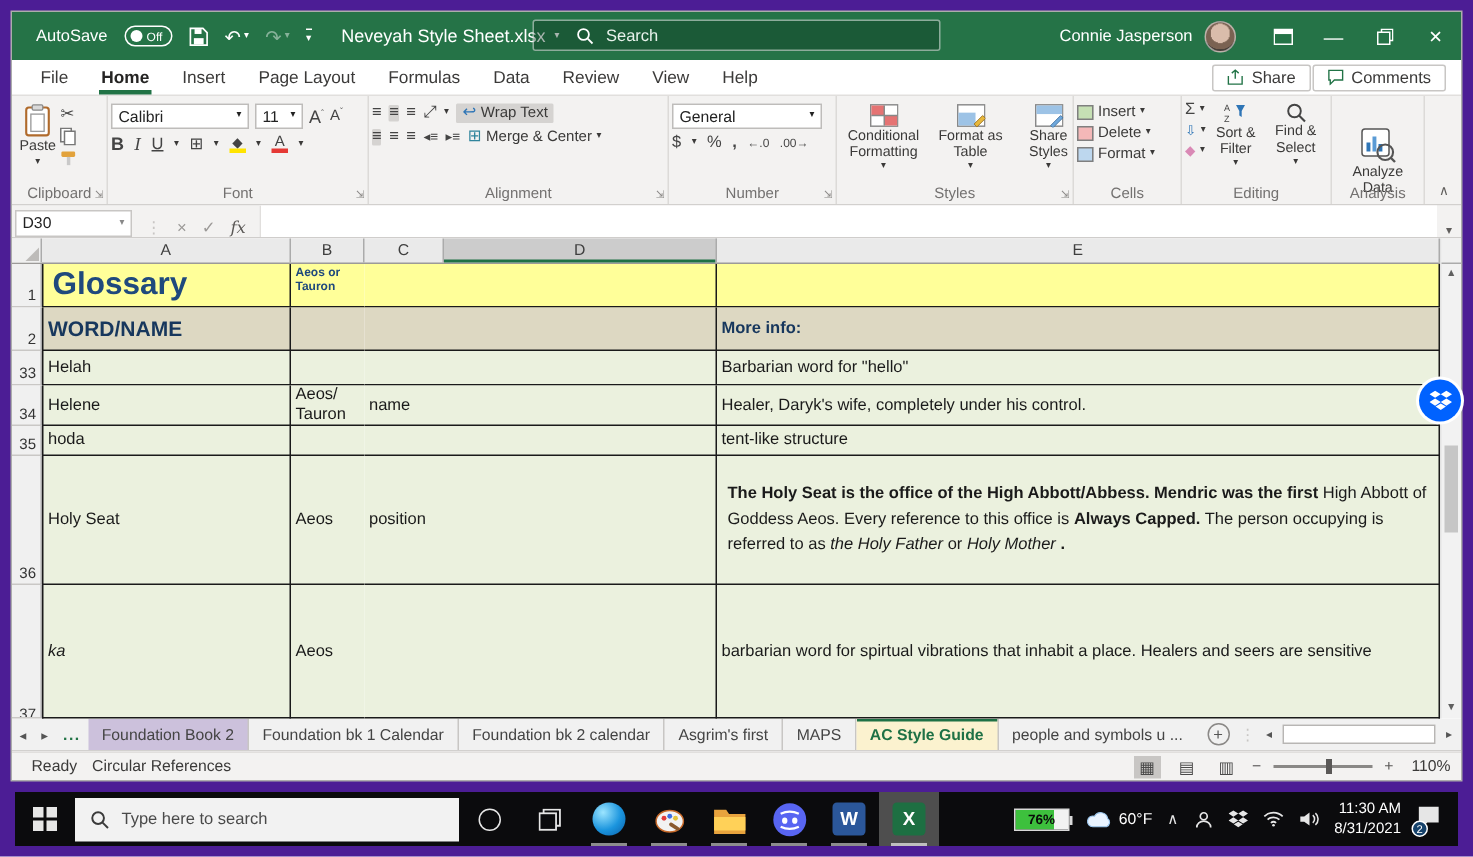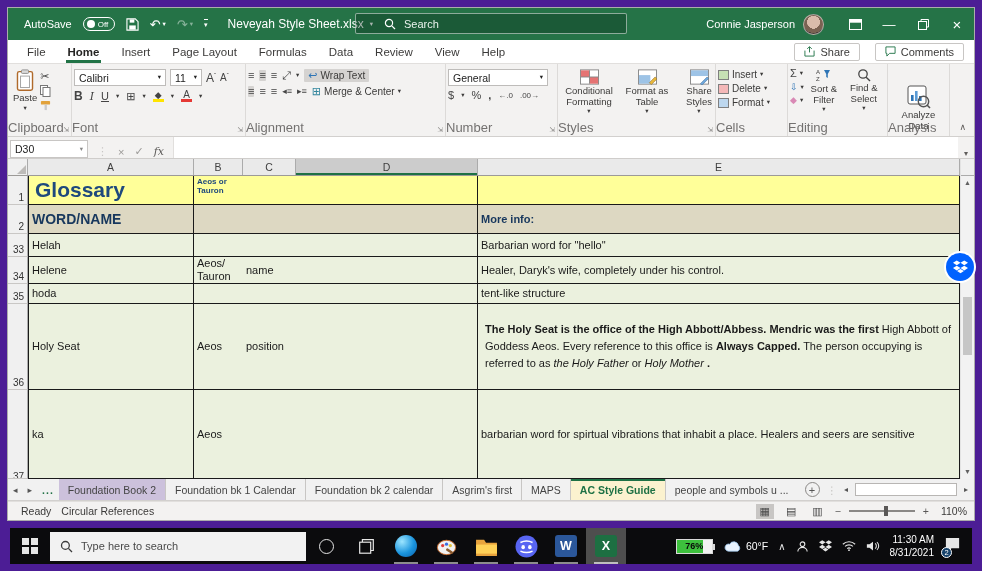--- a/index.html
+++ b/index.html
@@ -19,26 +19,26 @@
 .tsearch{position:absolute;left:347px;top:5px;width:272px;height:21px;background:rgba(8,44,26,.35);border:1px solid rgba(255,255,255,.5);border-radius:2px;display:flex;align-items:center;gap:9px;padding-left:48px;font-size:11px;color:#E9F2EC}
 .tbright{margin-left:auto;display:flex;align-items:center}
 .uname{font-size:11px;margin-right:8px;white-space:nowrap}
 .avatar{width:21px;height:21px;border-radius:50%;background:radial-gradient(circle at 50% 38%,#D9BCAB 0 42%,#7A6252 43% 70%,#463E38 71%);border:1px solid rgba(255,255,255,.5);margin-right:14px}
 .wbtn{width:34px;height:32px;display:flex;align-items:center;justify-content:center;font-size:13px}
 
 .mb{height:24px;background:#fff;display:flex;align-items:center;font-size:11.5px;color:#3B3A39;border-bottom:1px solid #E1DFDD;padding-left:8px}
 .mtab{padding:5px 11px;position:relative;white-space:nowrap}
 .mtab.active{font-weight:700;color:#252423}
 .mtab.active::after{content:"";position:absolute;left:9px;right:9px;bottom:0;height:2.5px;background:#217346}
-.mbr{margin-left:auto;display:flex;gap:15px;padding-right:10px}
+.mbr{margin-left:auto;display:flex;gap:1px;padding-right:10px}
 .obtn{display:flex;align-items:center;gap:5px;border:1px solid #C8C6C4;border-radius:2px;background:#fff;padding:2px 9px;font-size:11px;color:#3B3A39;white-space:nowrap}
 
 .ribbon{height:73px;background:#F3F2F1;display:flex;border-bottom:1px solid #D2D0CE;font-size:10px;color:#3B3A39}
 .grp{position:relative;border-right:1px solid #DCDAD8;padding:3px 2px 13px;display:flex;align-items:flex-start}
-.glabel{position:absolute;bottom:0;left:0;right:0;text-align:left;font-size:13px;color:#737170;padding-bottom:1px;white-space:nowrap}
+.glabel{position:absolute;bottom:0;left:0;right:0;text-align:center;font-size:10px;color:#737170;padding-bottom:1px;white-space:nowrap}
 .dlg{position:absolute;right:2px;bottom:2px;font-size:7px;color:#8A8886}
 .bigbtn{display:flex;flex-direction:column;align-items:center;gap:1px;padding:2px 3px;text-align:center;line-height:1.12;font-size:9.5px}
 .g2{display:flex;flex-direction:column;gap:4px;padding-top:2px}
 .rrow{display:flex;align-items:center;gap:4px}
 .selbox{background:#fff;border:1px solid #BEBCBA;height:17px;display:flex;align-items:center;justify-content:space-between;padding:0 4px;font-size:10.5px;color:#222}
 .glyph{font-size:11px;color:#444;line-height:1}
 .pressed{background:#D5D3D1;border-radius:1px}
 .colorbar{display:block;height:3px;width:11px;margin-top:-1px}
 .mini{display:flex;flex-direction:column;align-items:center;line-height:1}
 .twoline{width:52px;text-align:center}
@@ -63,21 +63,21 @@
 .row{display:flex}
 .rh{width:20px;background:#F0F0F0;border-right:1px solid #ABABAB;border-bottom:1px solid #C9C7C5;font-size:10px;color:#333;display:flex;align-items:flex-end;justify-content:flex-end;padding:0 3px 1px 0;overflow:hidden}
 .cell{padding:0 3px;display:flex;align-items:center;font-size:11px;color:#1A1A1A;overflow:hidden;line-height:1.15}
 .bgY{background:#FFFF99}.bgT{background:#DDD8C2}.bgG{background:#EBF1DE}
 .bL{border-left:1px solid #1a1a1a}.bR{border-right:1px solid #1a1a1a}.bB{border-bottom:1px solid #1a1a1a}
 .h29{height:29px}.h23{height:23px}.h27{height:27px}.h20{height:20px}.h86{height:86px}.h89{height:89px}
 .tGlos{font-size:21px;font-weight:700;color:#1F497D;padding-left:6px}
 .tB1{font-size:8px;font-weight:700;color:#1F497D;align-items:flex-start;padding-top:1px}
 .tWN{font-size:14px;font-weight:700;color:#17375D}
 .tMI{font-weight:700;color:#17375D}
-.bold{font-weight:400}.ital{}
+.bold{font-weight:400}.ital{font-style:italic}
 .nowrap{white-space:nowrap}
 .rich{display:block;align-self:center;line-height:1.55;padding:2px 4px;font-size:11px}
 .seg-b{font-weight:700}.seg-i{font-style:italic}
 .vscroll{position:absolute;right:0;top:0;bottom:0;width:14px;background:#F2F2F2;border-left:1px solid #E3E3E3}
 .vcap{height:17px;background:#F0F0F0;border-bottom:1px solid #ABABAB}
 .varr{height:13px;display:flex;align-items:center;justify-content:center;font-size:7px;color:#606060}
 .vthumb{margin:2px;height:58px;background:#C6C6C6;margin-top:108px}
 .vdown{position:absolute;bottom:1px;left:0;right:0}
 .dbx{position:absolute;left:946px;top:253px;width:28px;height:28px;border-radius:50%;background:#0062FF;display:flex;align-items:center;justify-content:center;box-shadow:0 0 0 2px #fff;z-index:9}
 

